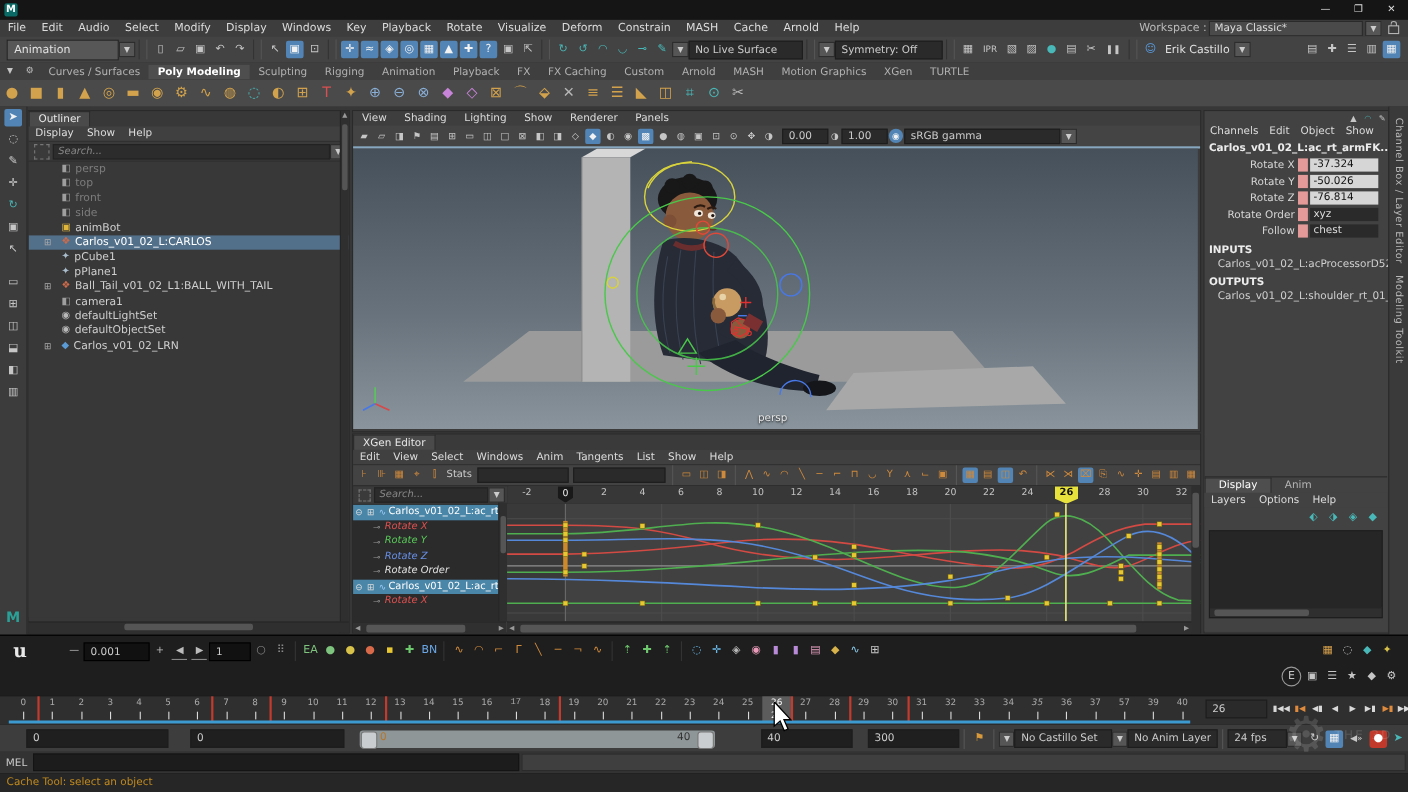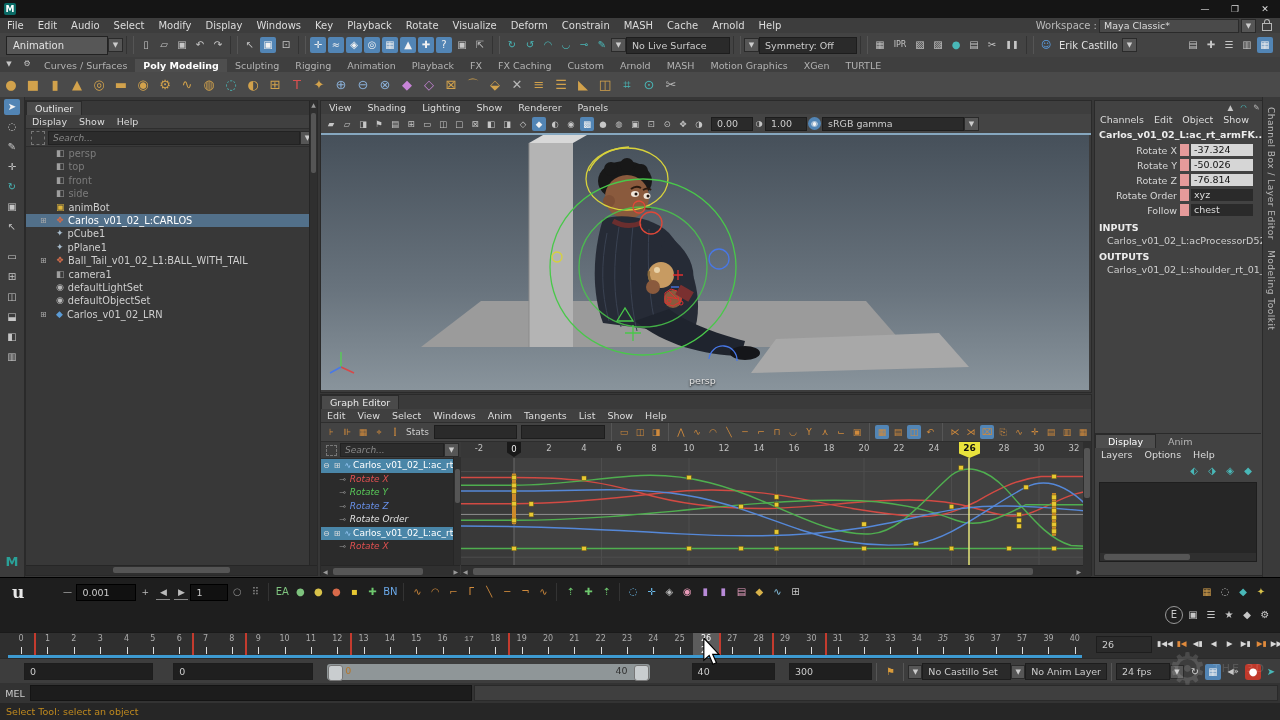--- a/index.html
+++ b/index.html
@@ -536,21 +536,21 @@
       <g transform="translate(20,232)">
         <line x1="0" y1="0" x2="0" y2="-15" stroke="#58c858" stroke-width="1.5"></line>
         <line x1="0" y1="0" x2="13" y2="6" stroke="#d84848" stroke-width="1.5"></line>
         <line x1="0" y1="0" x2="-11" y2="6" stroke="#4878e8" stroke-width="1.5"></line>
       </g>
     </svg>
     <span id="persp-label">persp</span>
   </div>
 
   <div id="grapheditor">
-    <span class="ptab">Graph Editor</span>
+    <span class="ptab">XGen Editor</span>
     <div class="pmenus">
         <span class="mi">Edit</span>
         <span class="mi">View</span>
         <span class="mi">Select</span>
         <span class="mi">Windows</span>
         <span class="mi">Anim</span>
         <span class="mi">Tangents</span>
         <span class="mi">List</span>
         <span class="mi">Show</span>
         <span class="mi">Help</span>
@@ -1123,21 +1123,21 @@
     </span>
 </div>
 
 <div id="cmdline">
   <span id="mel-label">MEL</span>
   <span id="mel-input"></span>
   <span id="mel-result"></span>
 </div>
 
 <div id="helpline">
-  <span id="help-text">Select Tool: select an object</span>
+  <span id="help-text">Cache Tool: select an object</span>
 </div>
 
 <div id="watermark">
   <span class="g">⚙</span><span class="l1">THE 3D</span>
 </div>
 <svg id="cursor" width="20" height="28" viewBox="0 0 14 24">
   <polygon points="0,0 0,19 4.6,15 7.8,22.5 10.8,21.2 7.6,14 13,14" fill="#fff" stroke="#000" stroke-width="1"></polygon>
 </svg>
 
 </body></html>

